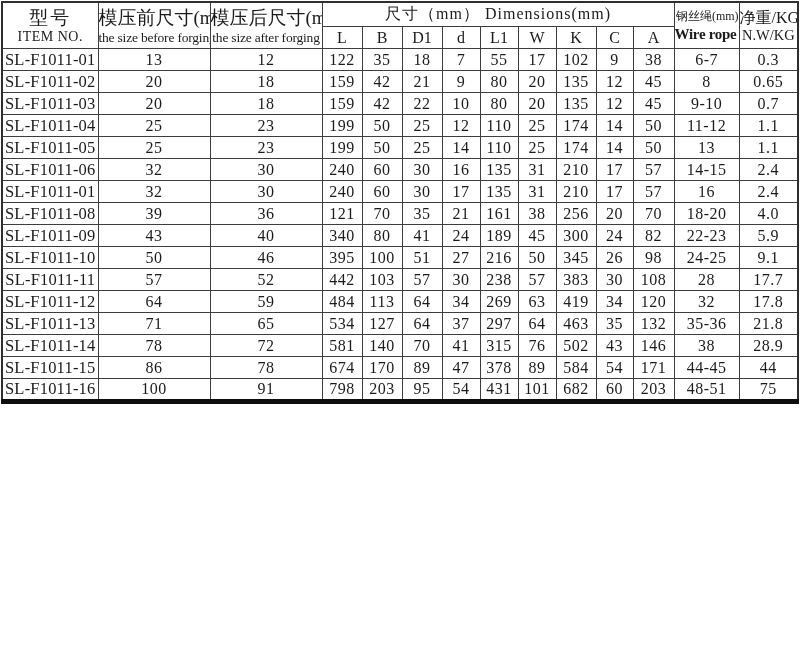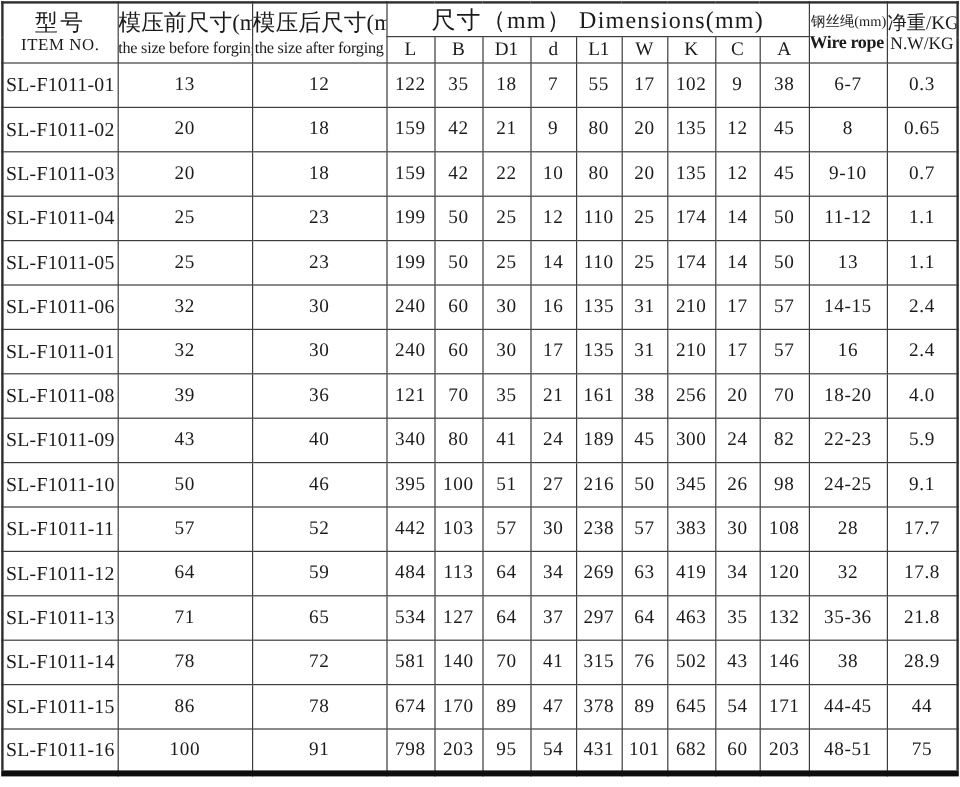--- a/index.html
+++ b/index.html
@@ -26,29 +26,29 @@
     border: 1px solid #3d3d3d;
     text-align: center;
     vertical-align: middle;
     padding: 0;
     overflow: hidden;
     white-space: nowrap;
     font-weight: normal;
   }
   thead tr.h1 th { height: 23px; }
   thead tr.h2 th { height: 21px; font-size: 16px; }
-  tbody tr { height: 37px; }
+  tbody tr { height: 22px; }
   tbody td { font-size: 16px; letter-spacing: 0.5px; }
   tbody td.item-cell { font-size: 16.5px; letter-spacing: 0.2px; }
 
   .zh-big { font-size: 19px; line-height: 1.15; letter-spacing: 2px; }
   .en-sub { font-size: 14px; line-height: 1.1; letter-spacing: 0.5px; }
   .zh-mid { font-size: 19px; line-height: 1.25; }
   .en-small { font-size: 13.5px; line-height: 1.15; letter-spacing: -0.2px; }
-  .dims-head { font-size: 20px; letter-spacing: 1px; }
+  .dims-head { font-size: 16px; letter-spacing: 1px; }
   .wire-zh { font-size: 12px; line-height: 1.4; text-align: right; }
   .wire-en { font-size: 15px; line-height: 1.2; letter-spacing: -0.3px; font-weight: bold; }
   .wt-zh { font-size: 16px; line-height: 1.2; text-align: right; }
   .wt-en { font-size: 14.5px; line-height: 1.15; }
 </style>
 </head>
 <body>
 
 <table class="spec">
   <colgroup>
@@ -331,21 +331,21 @@
       <tr>
         <td class="item-cell">SL-F1011-15</td>
         <td>86</td>
         <td>78</td>
         <td>674</td>
         <td>170</td>
         <td>89</td>
         <td>47</td>
         <td>378</td>
         <td>89</td>
-        <td>645</td>
+        <td>584</td>
         <td>54</td>
         <td>171</td>
         <td>44-45</td>
         <td>44</td>
       </tr>
       <tr>
         <td class="item-cell">SL-F1011-16</td>
         <td>100</td>
         <td>91</td>
         <td>798</td>

